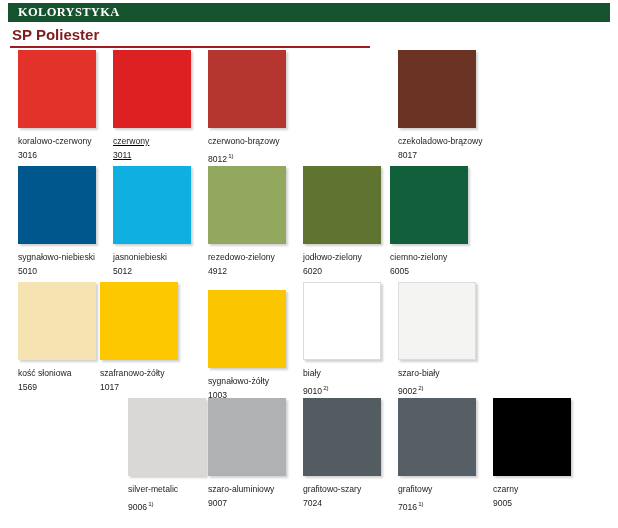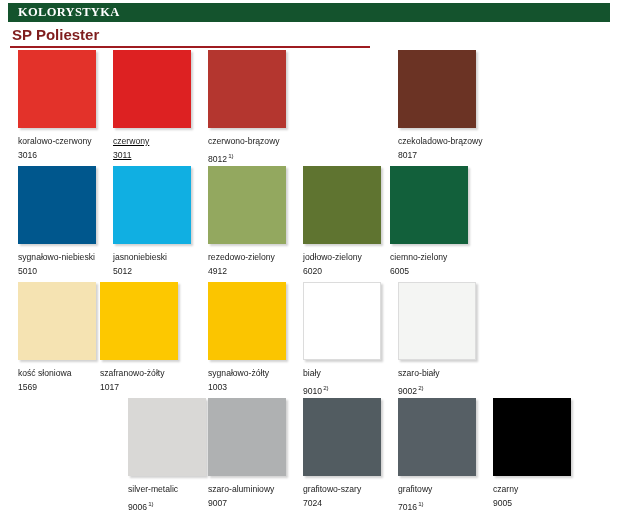--- a/index.html
+++ b/index.html
@@ -176,21 +176,21 @@
       <div class="swatch-cell" style="left: 18px;">
         <div class="chip" style="background: rgb(245, 227, 178);"></div>
         <div class="chip-name">kość słoniowa</div>
         <div class="chip-code">1569</div>
       </div>
       <div class="swatch-cell" style="left: 100px;">
         <div class="chip" style="background: rgb(253, 200, 0);"></div>
         <div class="chip-name">szafranowo-żółty</div>
         <div class="chip-code">1017</div>
       </div>
-      <div class="swatch-cell" style="left: 208px;">
+      <div class="swatch-cell" style="left: 208px; margin-top: 8px;">
         <div class="chip" style="background: rgb(251, 197, 0);"></div>
         <div class="chip-name">sygnałowo-żółty</div>
         <div class="chip-code">1003</div>
       </div>
       <div class="swatch-cell" style="left: 303px;">
         <div class="chip bordered" style="background: rgb(255, 255, 255);"></div>
         <div class="chip-name">biały</div>
         <div class="chip-code">9010<sup>2)</sup></div>
       </div>
       <div class="swatch-cell" style="left: 398px;">

